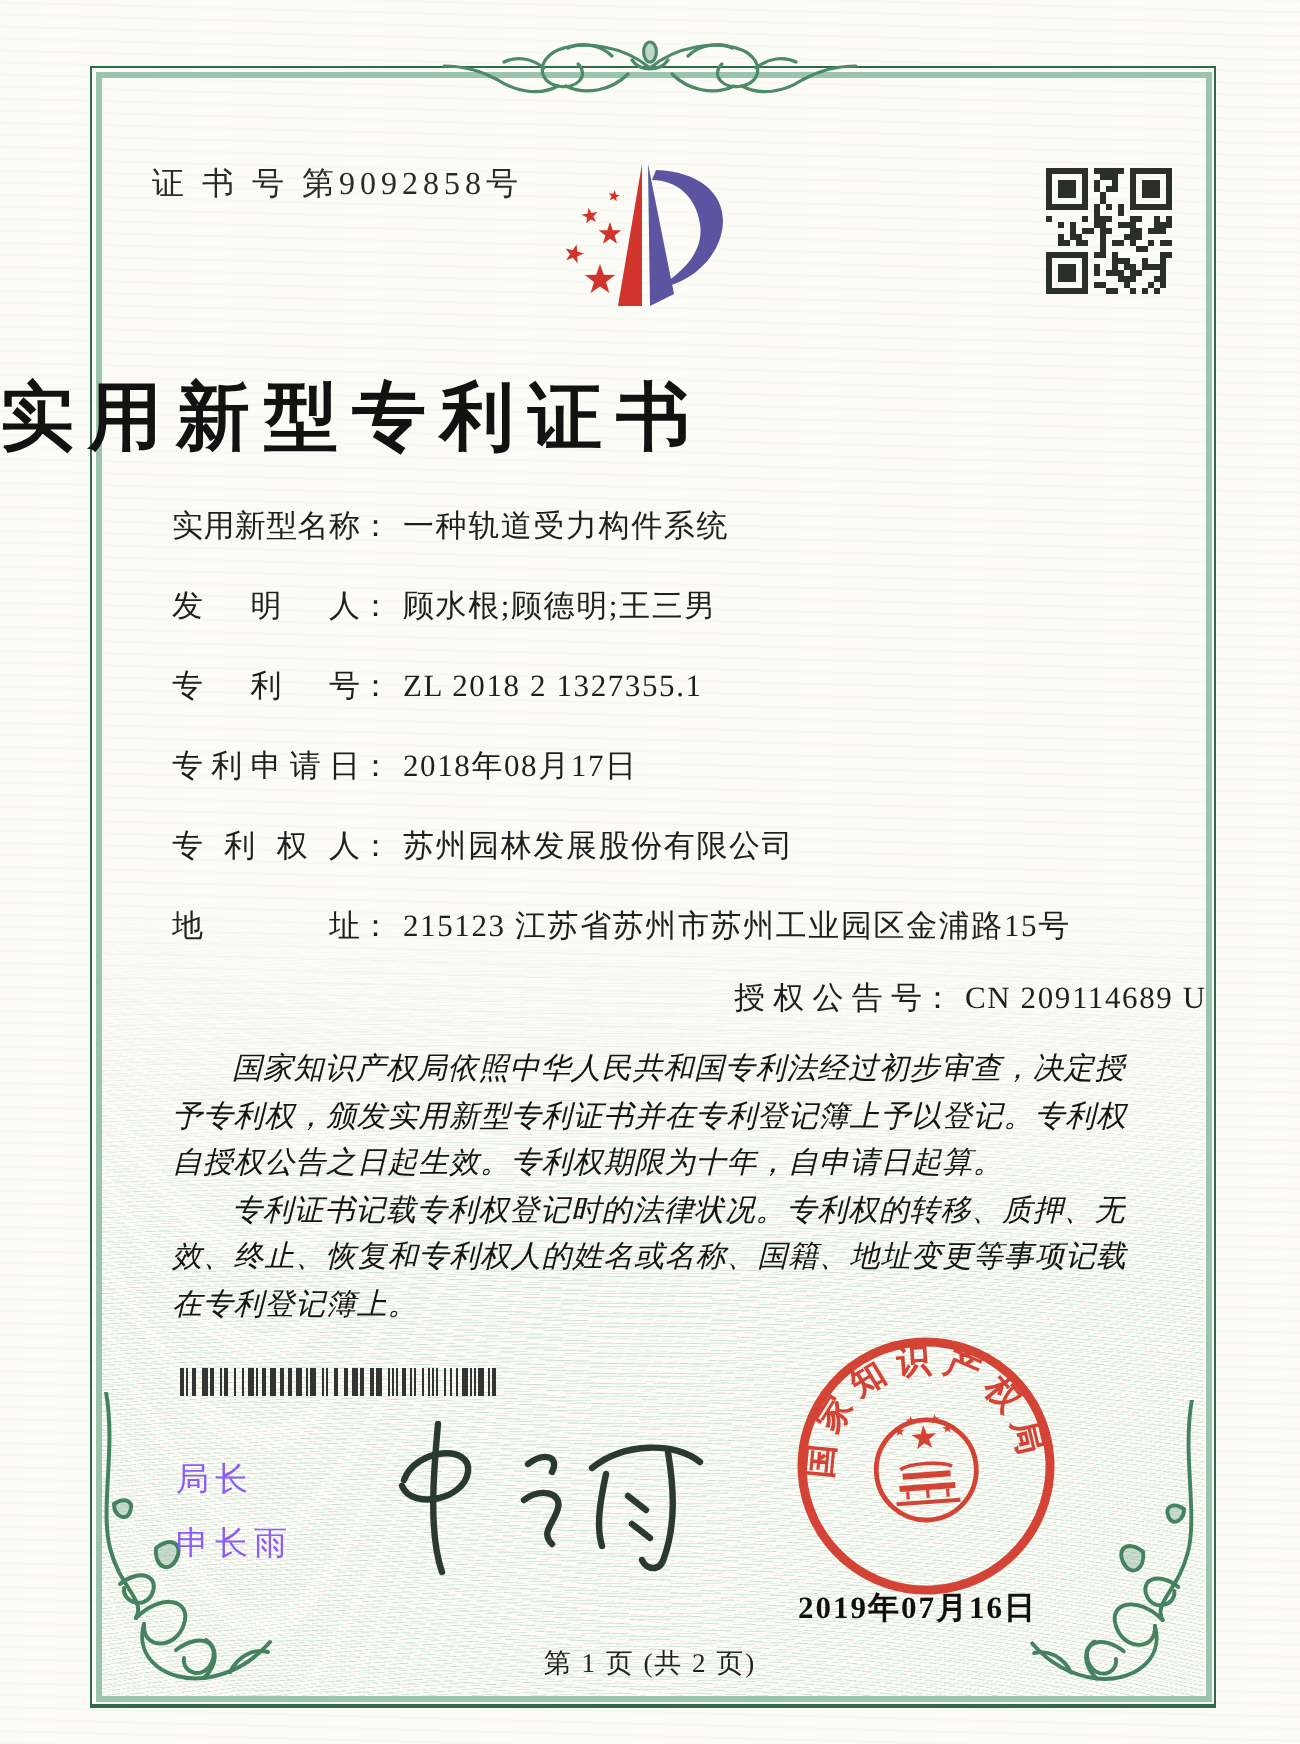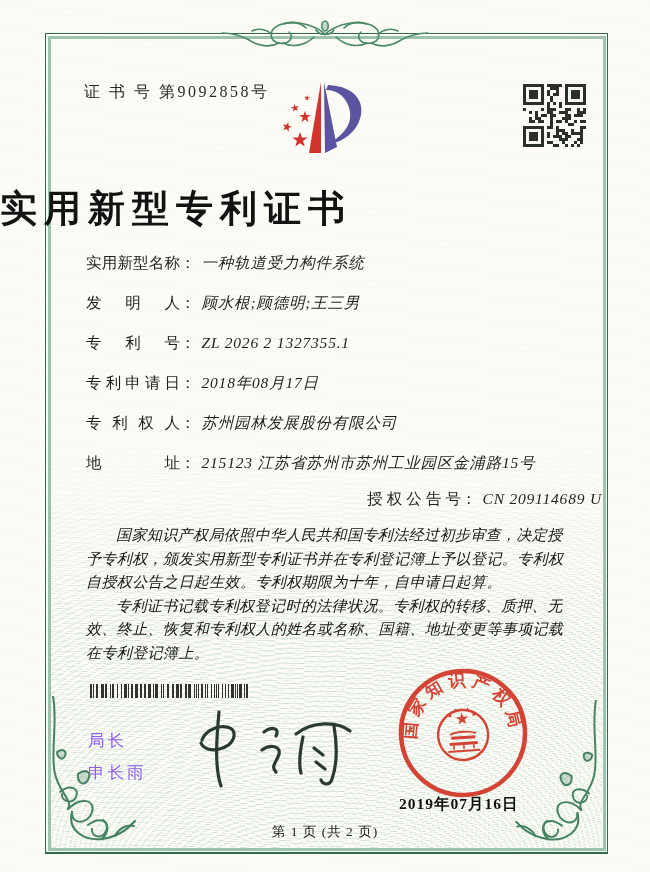--- a/index.html
+++ b/index.html
@@ -28,31 +28,31 @@
     border:1.5px solid #2f6a4d;border-bottom-width:2.5px;
   }
   .frame::before{
     content:'';position:absolute;inset:1.5px;border:3px solid #9cc3ab;
   }
   .ornament-top{position:absolute;left:50%;top:12px;transform:translateX(-50%);}
   .flourish{position:absolute;pointer-events:none;}
   .flourish.bl{left:47px;top:696px;}
   .flourish.br{right:47px;top:700px;transform:scaleX(-1);}
 
-  .cert-no{position:absolute;left:76px;top:82px;font-size:16px;letter-spacing:2.5px;color:#2a2a2a;margin-left:8px;}
+  .cert-no{position:absolute;left:76px;top:82px;font-size:16px;letter-spacing:2.5px;color:#2a2a2a;}
   .qr{position:absolute;left:523px;top:84px;width:63px;height:63px;}
   .logo{position:absolute;left:276px;top:80px;}
 
   .title{position:absolute;left:0;right:0;top:184px;
     font-size:37px;font-weight:700;letter-spacing:7px;color:#121212;}
 
   .field-row{position:absolute;left:86px;width:492px;font-size:15.5px;white-space:nowrap;}
   .flabel{display:inline-block;width:94px;text-align:justify;text-align-last:justify;vertical-align:bottom;}
   .fcolon{display:inline-block;margin-right:6px;}
-  .fvalue{letter-spacing:0.8px;font-style:italic;}
+  .fvalue{letter-spacing:0.8px;}
   .grant2{position:absolute;left:268px;top:0;margin-left:13px;}
 
   .body-text{position:absolute;left:86px;top:524px;width:486px;
     font-size:15px;line-height:23.5px;font-style:italic;color:#151515;}
   .body-text p{margin:0;text-indent:2em;letter-spacing:0.4px;}
 
   .barcode{position:absolute;left:90px;top:684px;}
   .sig-block{position:absolute;left:88px;top:724px;font-size:16.5px;letter-spacing:3px;color:#8b5cf6;line-height:32px;
     font-family:"Liberation Sans","DejaVu Sans",sans-serif;}
   .signature{position:absolute;left:188px;top:700px;}
@@ -343,21 +343,21 @@
 
   <div class="title">实用新型专利证书</div>
 
   <div class="field-row" style="top:253px">
     <span class="flabel">实用新型名称</span><span class="fcolon">：</span><span class="fvalue">一种轨道受力构件系统</span>
   </div>
   <div class="field-row" style="top:293px">
     <span class="flabel">发明人</span><span class="fcolon">：</span><span class="fvalue">顾水根;顾德明;王三男</span>
   </div>
   <div class="field-row" style="top:333px">
-    <span class="flabel">专利号</span><span class="fcolon">：</span><span class="fvalue">ZL 2026 2 1327355.1</span>
+    <span class="flabel">专利号</span><span class="fcolon">：</span><span class="fvalue">ZL 2018 2 1327355.1</span>
   </div>
   <div class="field-row" style="top:373px">
     <span class="flabel">专利申请日</span><span class="fcolon">：</span><span class="fvalue">2018年08月17日</span>
   </div>
   <div class="field-row" style="top:413px">
     <span class="flabel">专利权人</span><span class="fcolon">：</span><span class="fvalue">苏州园林发展股份有限公司</span>
   </div>
   <div class="field-row" style="top:453px">
     <span class="flabel">地址</span><span class="fcolon">：</span><span class="fvalue">215123 江苏省苏州市苏州工业园区金浦路15号</span>
   </div>

